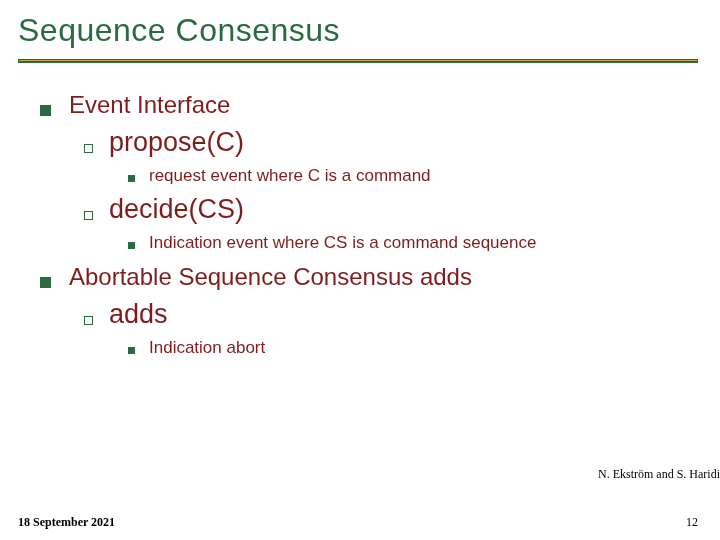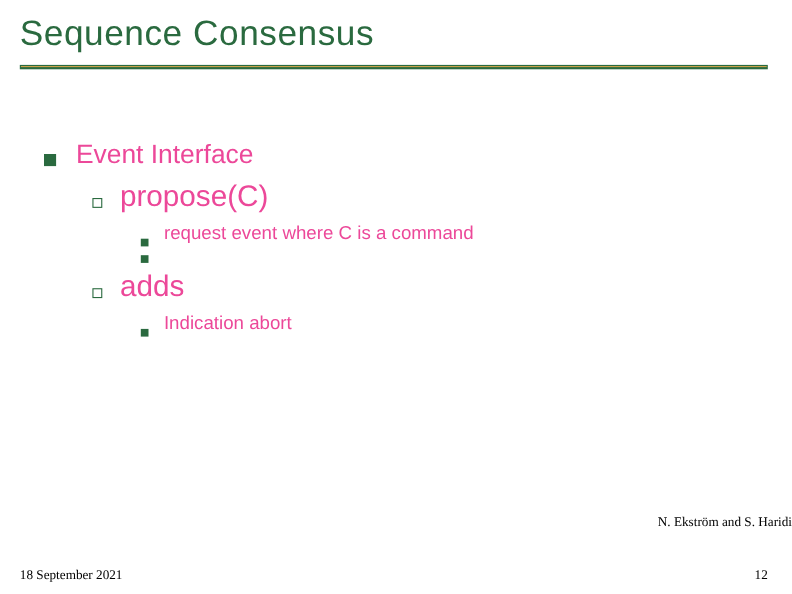--- a/index.html
+++ b/index.html
@@ -34,31 +34,30 @@
   .rule-inner {
     position: absolute;
     left: 1px; top: 1px;
     height: 1px;
     width: 678px;
     background: #c9a24a;
   }
   .content {
     padding: 18px 30px 0 40px;
     font-size: 18px;
-    color: #ec4899;
-    margin-top: 36px;
+    color: #7f1d1d;
   }
   .lvl1 { margin: 10px 0 6px 0; }
   .lvl1 > .row { display: flex; align-items: baseline; }
   .lvl1-text { font-size: 24px; }
   .lvl2 { margin: 8px 0 2px 44px; }
   .lvl2 > .row { display: flex; align-items: baseline; }
   .lvl2-text { font-size: 27px; }
   .lvl3 { margin: 8px 0 2px 88px; }
-  .lvl3 > .row { display: flex; align-items: flex-end; }
+  .lvl3 > .row { display: flex; align-items: center; }
   .lvl3-text { font-size: 17px; }
   .bullet-sq-fill {
     display: inline-block;
     width: 11px; height: 11px;
     background: #2a6a3f;
     margin-right: 18px;
     flex-shrink: 0;
     position: relative;
     top: 3px;
   }
@@ -88,21 +87,21 @@
     display: flex;
     justify-content: space-between;
     align-items: baseline;
     padding: 0 22px 0 18px;
     font-family: "Times New Roman", Times, serif;
     font-size: 12px;
     color: #000;
   }
   .footer .center { position: absolute; left: 0; width: 720px; text-align: right; }
   .footer .right { position: relative; margin-top: 48px; }
-  .footer .left { position: relative; }
+  .footer .left { position: relative; font-weight: bold; }
 </style>
 </head>
 <body>
 
 <div class="slide">
 
   <div class="title-area">
     <div class="title">Sequence Consensus</div>
   </div>
   <div class="rule-outer">
@@ -125,27 +124,40 @@
       </div>
     </div>
 
     <div class="lvl3">
       <div class="row">
         <span class="bullet-sq-small"></span>
         <span class="lvl3-text">request event where C is a command</span>
       </div>
     </div>
 
+    <div class="lvl2">
+      <div class="row">
+        <span class="bullet-sq-outline"></span>
+        <span class="lvl2-text">decide(CS)</span>
+      </div>
+    </div>
 
     <div class="lvl3">
       <div class="row">
         <span class="bullet-sq-small"></span>
+        <span class="lvl3-text">Indication event where CS is a command sequence</span>
       </div>
     </div>
 
+    <div class="lvl1">
+      <div class="row">
+        <span class="bullet-sq-fill"></span>
+        <span class="lvl1-text">Abortable Sequence Consensus adds</span>
+      </div>
+    </div>
 
     <div class="lvl2">
       <div class="row">
         <span class="bullet-sq-outline"></span>
         <span class="lvl2-text">adds</span>
       </div>
     </div>
 
     <div class="lvl3">
       <div class="row">

